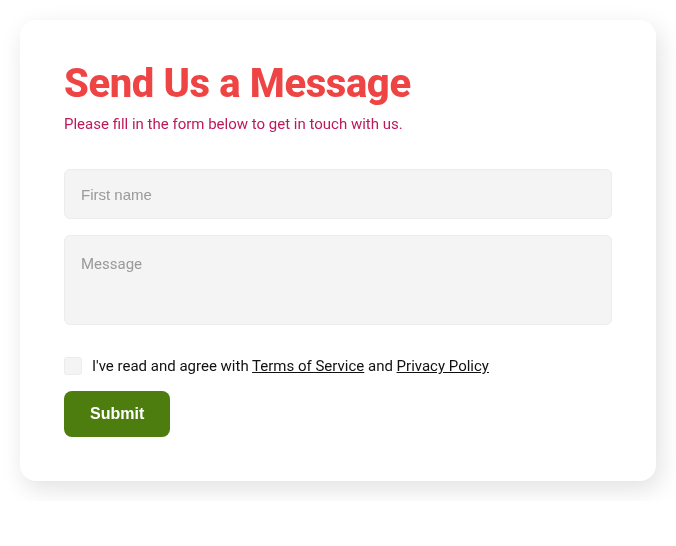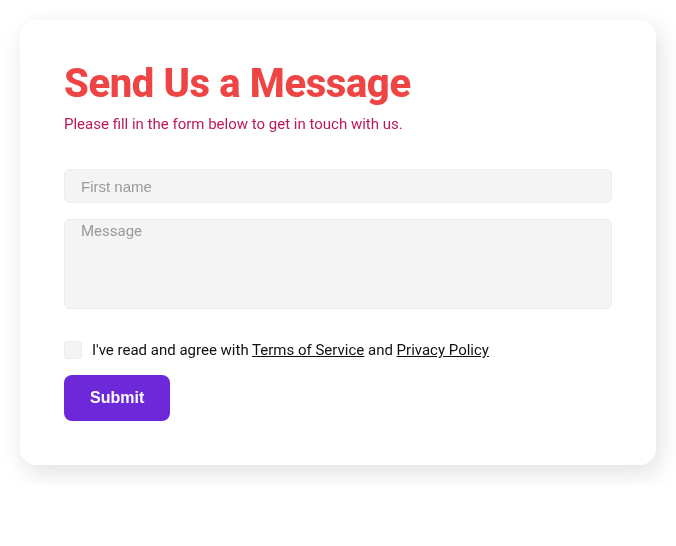--- a/index.html
+++ b/index.html
@@ -27,37 +27,37 @@
       color: #be185d;
       margin-bottom: 36px;
     }
     .row {
       display: flex;
       gap: 16px;
       margin-bottom: 16px;
     }
     .input {
       flex: 1;
-      height: 34px;
+      height: 50px;
       background: #f4f4f4;
       border: 1px solid #ececec;
       border-radius: 6px;
       padding: 0 16px;
       font-size: 15px;
       color: #333;
       outline: none;
     }
     .input::placeholder { color: #9a9a9a; }
     .textarea {
       width: 100%;
       height: 90px;
       background: #f4f4f4;
       border: 1px solid #ececec;
       border-radius: 6px;
-      padding: 2px 16px;
+      padding: 19px 16px;
       font-size: 15px;
       color: #333;
       outline: none;
       resize: none;
       font-family: inherit;
       margin-bottom: 28px;
     }
     .textarea::placeholder { color: #9a9a9a; }
     .consent {
       display: flex;
@@ -77,21 +77,21 @@
     .consent-text {
       font-size: 15px;
       color: #111;
     }
     .consent-text a {
       color: #111;
       text-decoration: underline;
       cursor: pointer;
     }
     .submit {
-      background: #6d28d9;
+      background: #4d7c0f;
       color: #fff;
       border: none;
       border-radius: 8px;
       padding: 14px 26px;
       font-size: 16px;
       font-weight: 700;
       cursor: pointer;
     }
   </style>
 </head>

